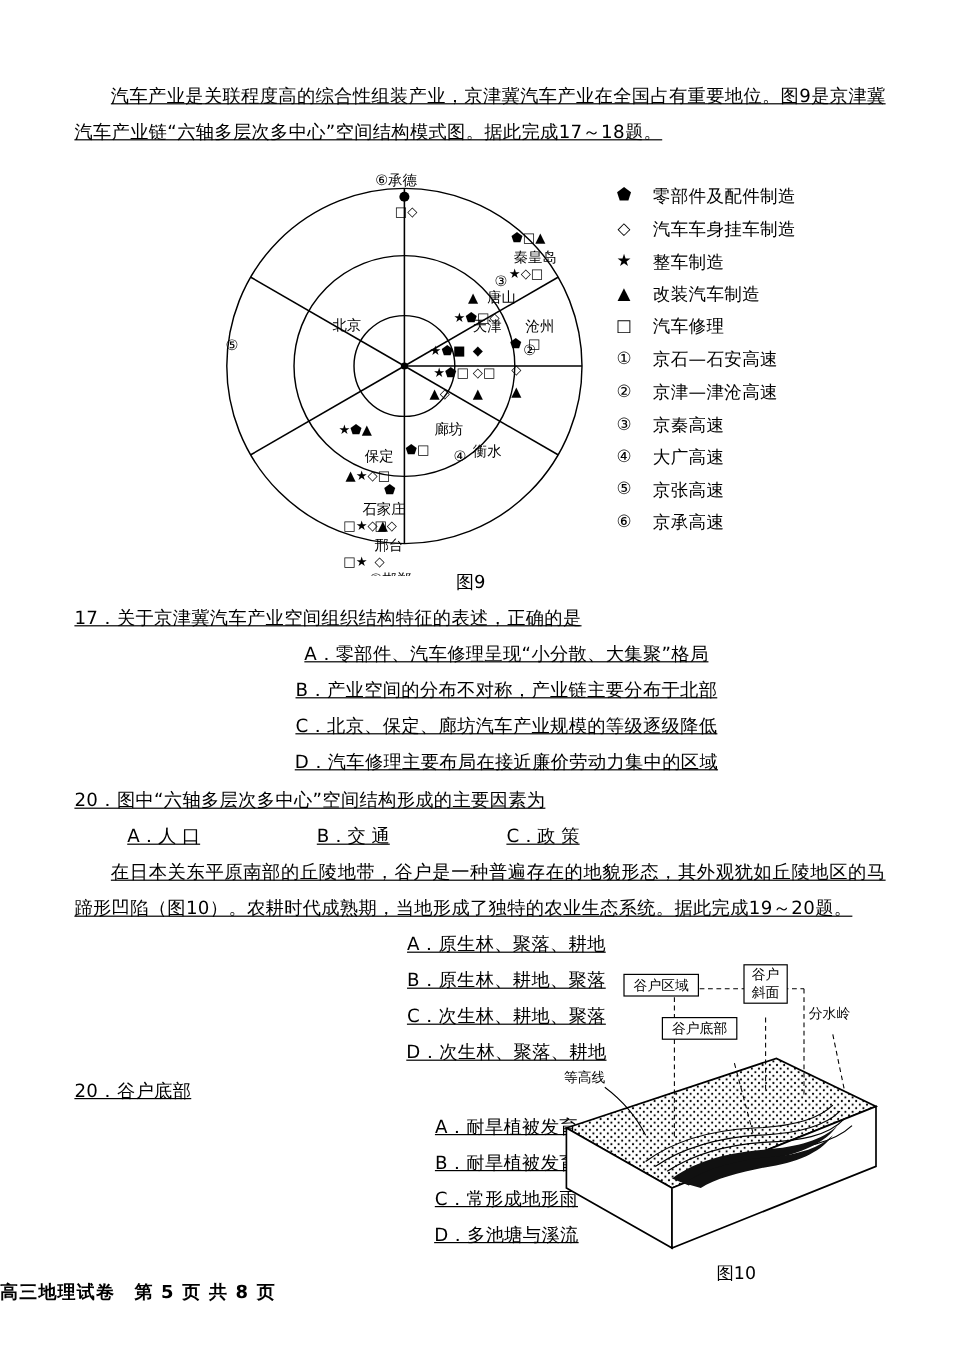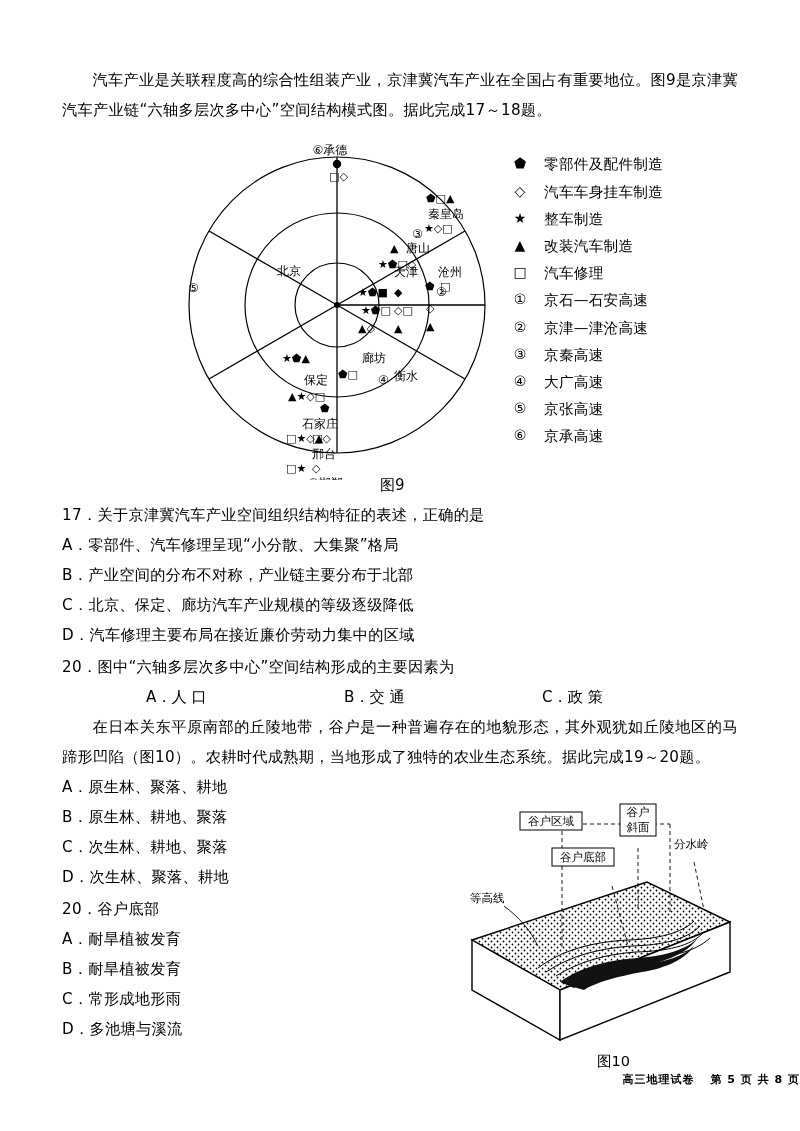--- a/index.html
+++ b/index.html
@@ -15,20 +15,21 @@
     color: #000;
     overflow: hidden;
   }
   .page {
     position: absolute;
     left: 0; top: 0;
     width: 800px;
     height: 1131px;
     box-sizing: border-box;
     padding: 50px 62px 0 62px;
+    text-decoration: underline;
   }
   .para {
     font-size: 15.2px;
     line-height: 30px;
     text-align: justify;
     letter-spacing: 0.3px;
   }
   .indent2 { text-indent: 2em; }
 
   
@@ -75,27 +76,29 @@
   }
 
   
   .q {
     font-size: 15.2px;
     line-height: 30px;
     margin-top: 2px;
   }
   .q-stem { letter-spacing: 0.3px; }
   .opt {
+    margin-left: 44px;
     letter-spacing: 0.3px;
+    text-align: center;
   }
   .opt-row {
     display: flex;
     margin-left: 44px;
   }
-  .opt-row > div { width: 25%; margin-left: 40px; }
+  .opt-row > div { width: 25%; }
 
   
   .q19-wrap {
     position: relative;
     min-height: 252px;
   }
   .fig10 {
     position: absolute;
     right: -4px;
     top: 18px;
@@ -106,22 +109,22 @@
     position: absolute;
     right: 108px;
     top: 280px;
     font-size: 14.5px;
   }
   .footer {
     position: absolute;
     left: 0;
     bottom: 44px;
     width: 800px;
-    text-align: right;
-    font-size: 11px;
+    text-align: left;
+    font-size: 15px;
     font-weight: bold;
     letter-spacing: 1px;
   }
   .footer .sep { display: inline-block; width: 16px; }
   svg text { font-family: "DejaVu Sans", "Liberation Sans", sans-serif; }
 </style>
 </head>
 <body>
 
 <div class="page">

